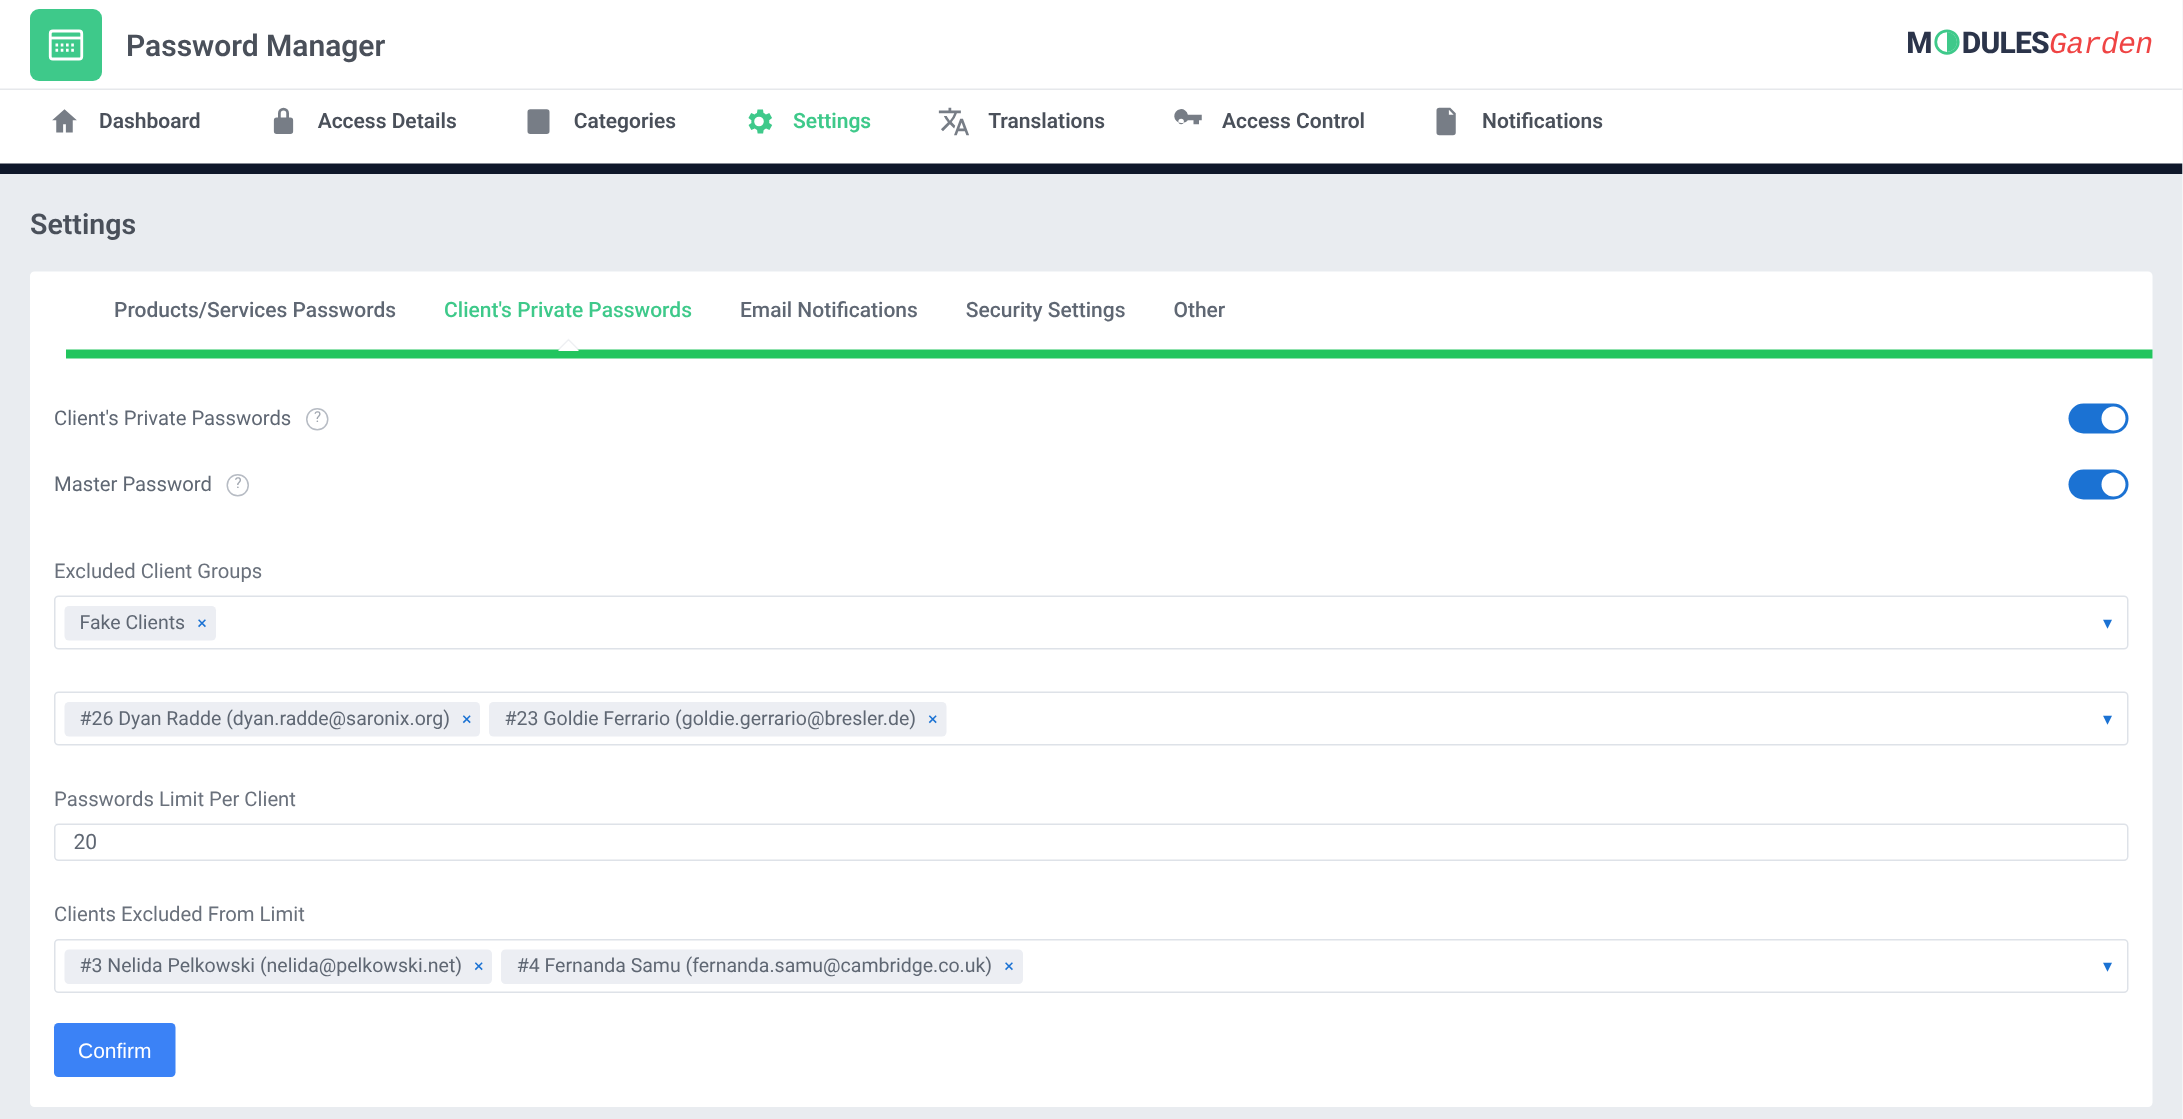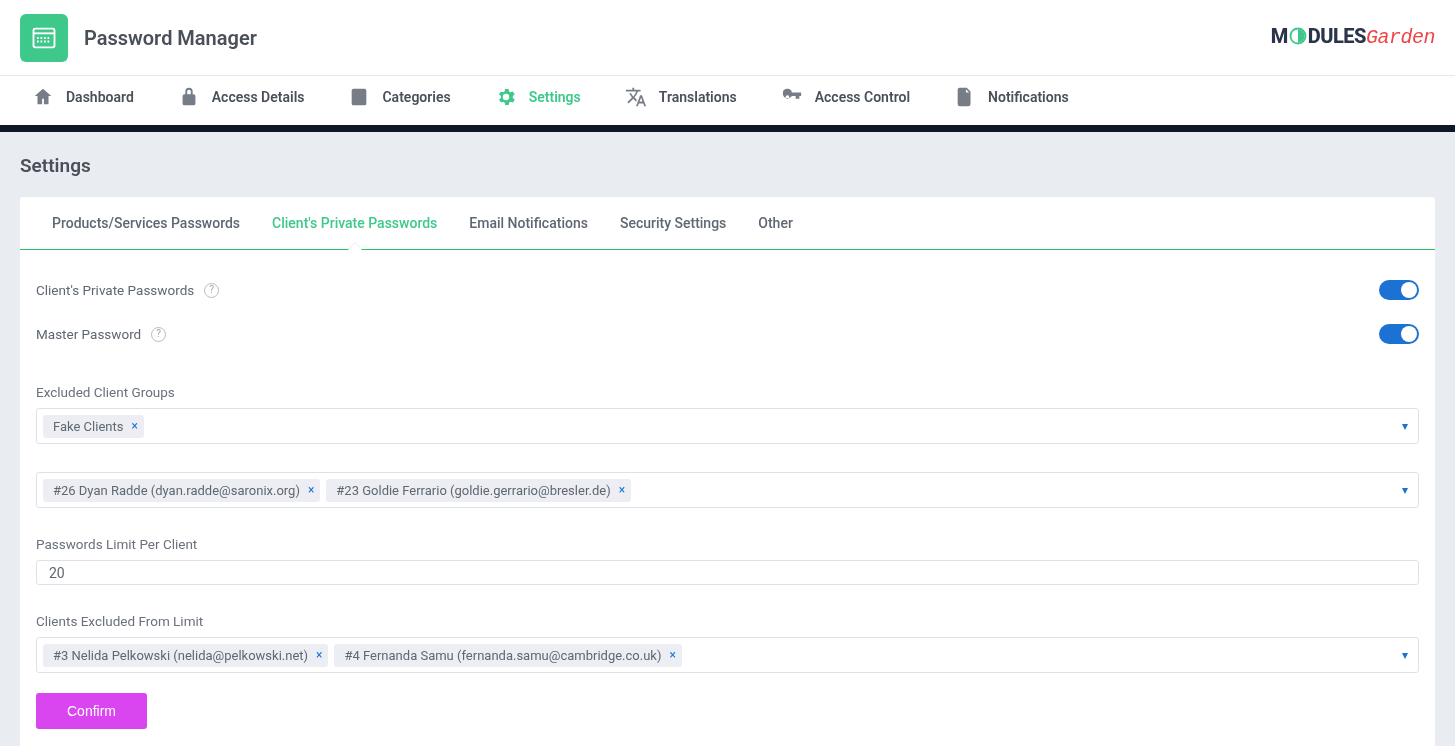--- a/index.html
+++ b/index.html
@@ -4,21 +4,21 @@
 <style>
   * { box-sizing: border-box; margin: 0; padding: 0; }
   body {
     font-family: -apple-system, BlinkMacSystemFont, "Segoe UI", Roboto, "Helvetica Neue", Arial, sans-serif;
     background: #e9ecf0;
     color: #5f6773;
     font-size: 14px;
   }
   .topbar {
     background: #fff;
-    height: 76px;
+    height: 60px;
     display: flex;
     align-items: center;
     padding: 0 20px;
     border-bottom: 1px solid #e6e8eb;
     justify-content: space-between;
   }
   .brand-left { display: flex; align-items: center; gap: 16px; }
   .app-icon {
     width: 48px; height: 48px;
     background: #3ec98a;
@@ -60,22 +60,23 @@
     padding: 22px 20px;
   }
   .page-title { font-size: 19px; font-weight: 600; color: #4a505a; margin-bottom: 20px; }
 
   .panel {
     background: #fff;
     border-radius: 3px;
   }
   .tabbar {
     display: flex;
-    border-bottom: 1px solid #22c55e;
+    border-bottom: 6px solid #22c55e;
     padding: 0 16px;
+    margin-left: 24px;
   }
   .tab {
     padding: 18px 16px;
     font-size: 14px;
     color: #5f6773;
     cursor: pointer;
     font-weight: 500;
   }
   .tab.active {
     color: #3ec98a;
@@ -136,22 +137,22 @@
   .chip-x { color: #1b72d3; font-size: 12px; cursor: pointer; }
 
   .text-input {
     width: 100%; border: 1px solid #dee2e8; border-radius: 3px;
     height: 25px; padding: 0 12px; font-size: 14px; color: #5f6773;
     font-family: inherit; outline: none;
   }
 
   .confirm-btn {
     margin-top: 20px;
-    background: #d946ef; color: #fff; border: none; border-radius: 3px;
-    padding: 10px 31px; font-size: 14px; font-weight: 500; cursor: pointer;
+    background: #3b82f6; color: #fff; border: none; border-radius: 3px;
+    padding: 10px 16px; font-size: 14px; font-weight: 500; cursor: pointer;
   }
 </style>
 </head>
 <body>
 
 <div class="topbar">
   <div class="brand-left">
     <div class="app-icon">
       <svg viewBox="0 0 24 24" width="28" height="28" fill="none" stroke="#fff" stroke-width="1.6">
         <rect x="3" y="4" width="18" height="16" rx="1.5"></rect>

